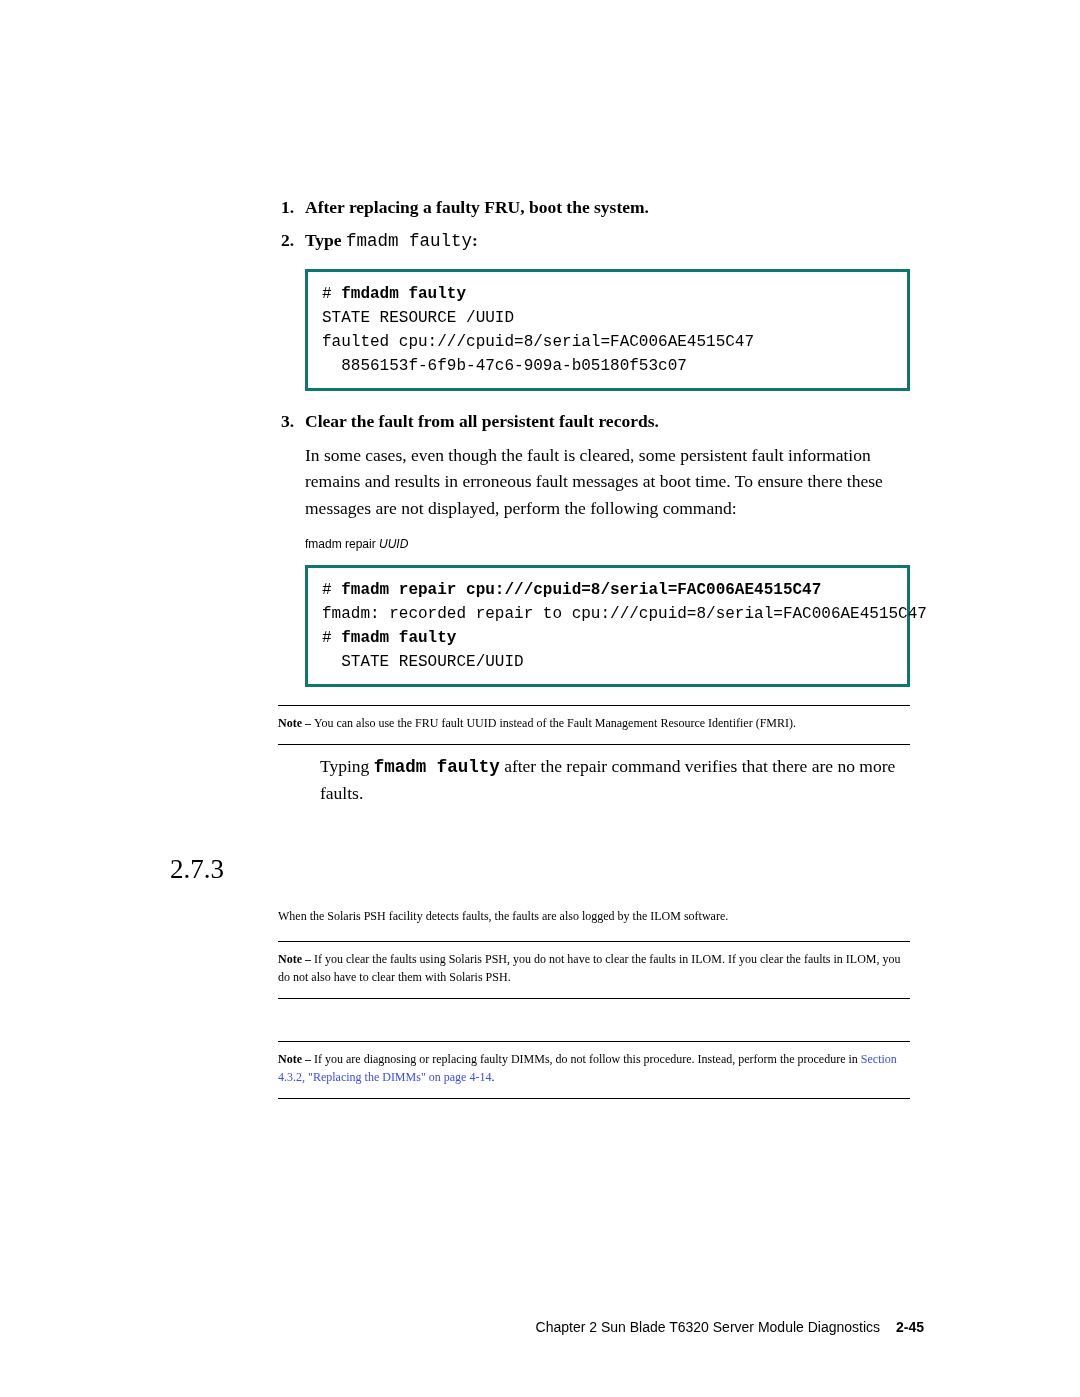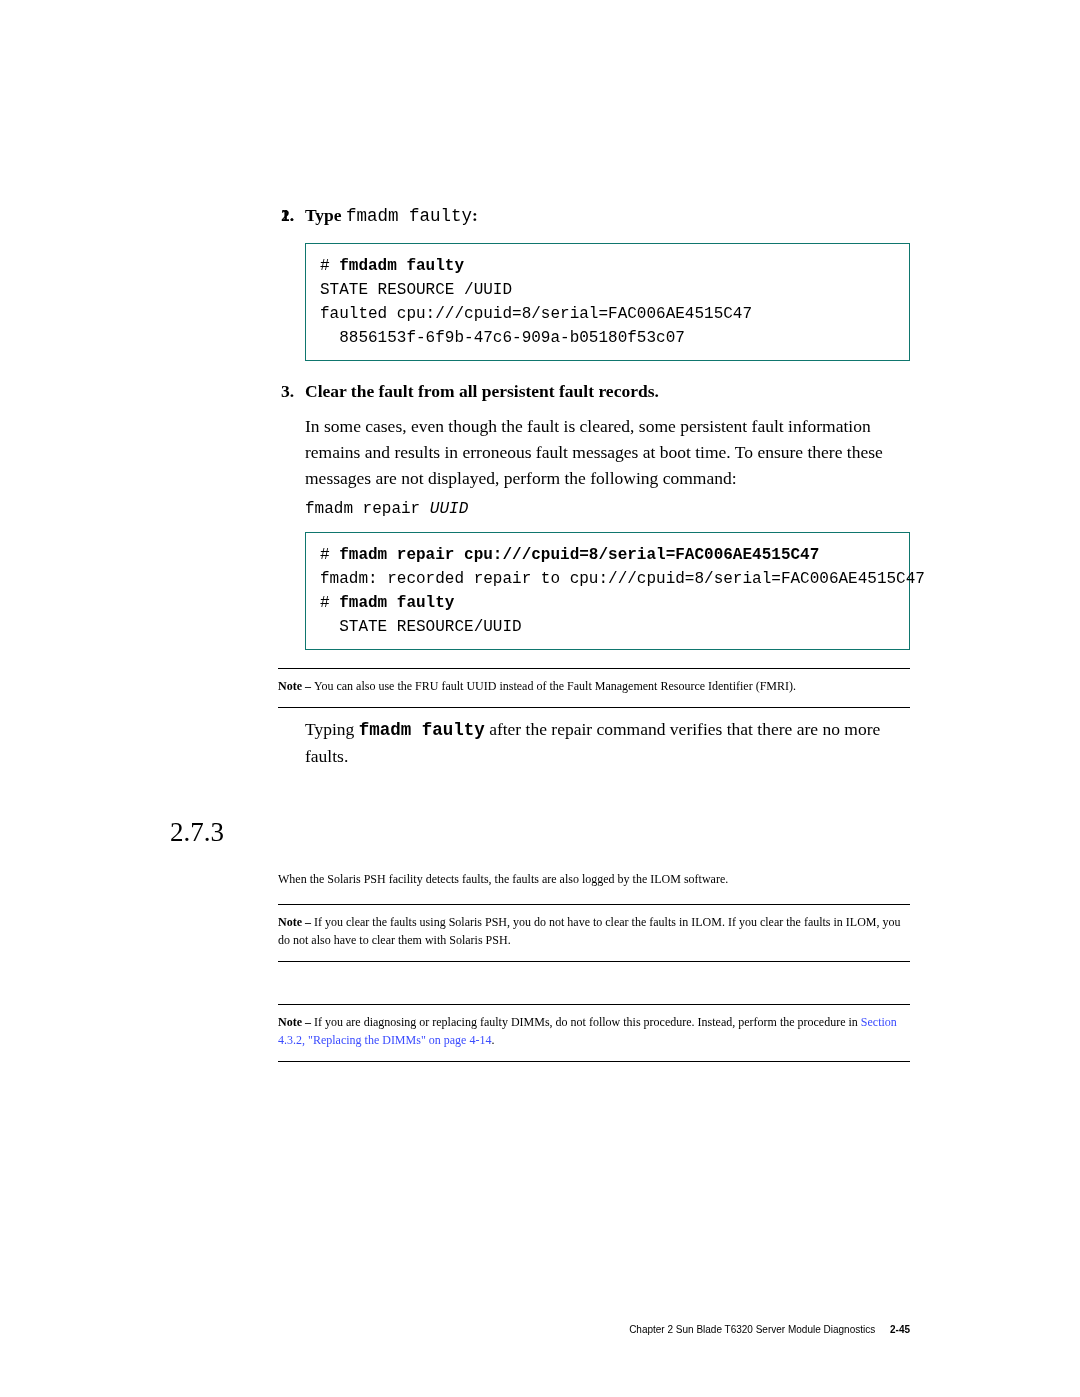--- a/index.html
+++ b/index.html
@@ -31,37 +31,37 @@
   }
   .ol .num {
     position: absolute;
     left: -24px;
     font-weight: bold;
   }
   .ol .bold { font-weight: bold; }
   .ol .mono-inline { font-family: "Courier New", monospace; }
   .codebox {
     margin: 14px 0 18px 27px;
-    border: 1px solid #0f766e;
+    border: 3px solid #0f766e;
     padding: 10px 14px;
     font-family: "Courier New", monospace;
     font-size: 16px;
     line-height: 1.5;
     white-space: pre;
   }
   .codebox .b { font-weight: bold; }
   .sub-p {
     margin: 8px 0 6px 27px;
     font-size: 17.5px;
     line-height: 1.5;
   }
   .cmd-line {
-    margin: 8px 0 2px 27px;
-    font-family: Liberation Mono, monospace;
-    font-size: 16px;
+    margin: 16px 0 2px 27px;
+    font-family: Liberation Sans, sans-serif;
+    font-size: 12px;
   }
   .cmd-line .ital { font-style: italic; }
   .hr {
     border: none;
     border-top: 1.4px solid #000;
     margin: 12px 0 8px 0;
   }
   .note {
     margin: 4px 0;
     font-size: 12px;
@@ -85,37 +85,38 @@
     font-family: Georgia, "Times New Roman", serif;
   }
   .body-p {
     font-size: 12px;
     line-height: 1.5;
     margin: 8px 0 16px 0;
   }
   .footer {
     position: absolute;
     bottom: 62px;
-    right: 170px;
-    font-size: 10px;
+    right: 156px;
+    font-size: 14px;
     font-family: Arial, Helvetica, sans-serif;
   }
   .footer .pn { font-weight: bold; margin-left: 12px; }
   .indent-block { margin-left: 108px; }
   .ol-indent { margin-left: 108px; }
 </style>
 </head>
 <body>
 
 <div class="page">
 
   <div class="ol-indent">
     <ul class="ol">
       <li>
         <span class="num bold">1.</span>
+        <span class="bold">After replacing a faulty FRU, boot the system.</span>
       </li>
       <li>
         <span class="num bold">2.</span>
         <span class="bold">Type </span><span class="mono-inline">fmadm faulty</span><span class="bold">:</span>
       </li>
     </ul>
   </div>
 
   <div class="indent-block">
     <div class="codebox"><span># </span><span class="b">fmdadm faulty</span>
@@ -145,21 +146,21 @@
 <span>  STATE RESOURCE/UUID</span></div>
   </div>
 
   <div class="indent-block">
     <hr class="hr">
     <p class="note">
       <span class="lead">Note – </span><span>You can also use the FRU fault UUID instead of the Fault Management Resource Identifier (FMRI).</span>
     </p>
     <hr class="hr">
 
-    <p class="sub-p" style="margin-left:27px">
+    <p class="sub-p" style="margin-left:42px">
       <span>Typing </span><span class="mono-bold">fmadm faulty</span><span> after the repair command verifies that there are no more faults.</span>
     </p>
   </div>
 
   <div class="section-row">
     <div class="section-num">2.7.3</div>
   </div>
 
   <div class="indent-block">
     <p class="body-p">When the Solaris PSH facility detects faults, the faults are also logged by the ILOM software.</p>

